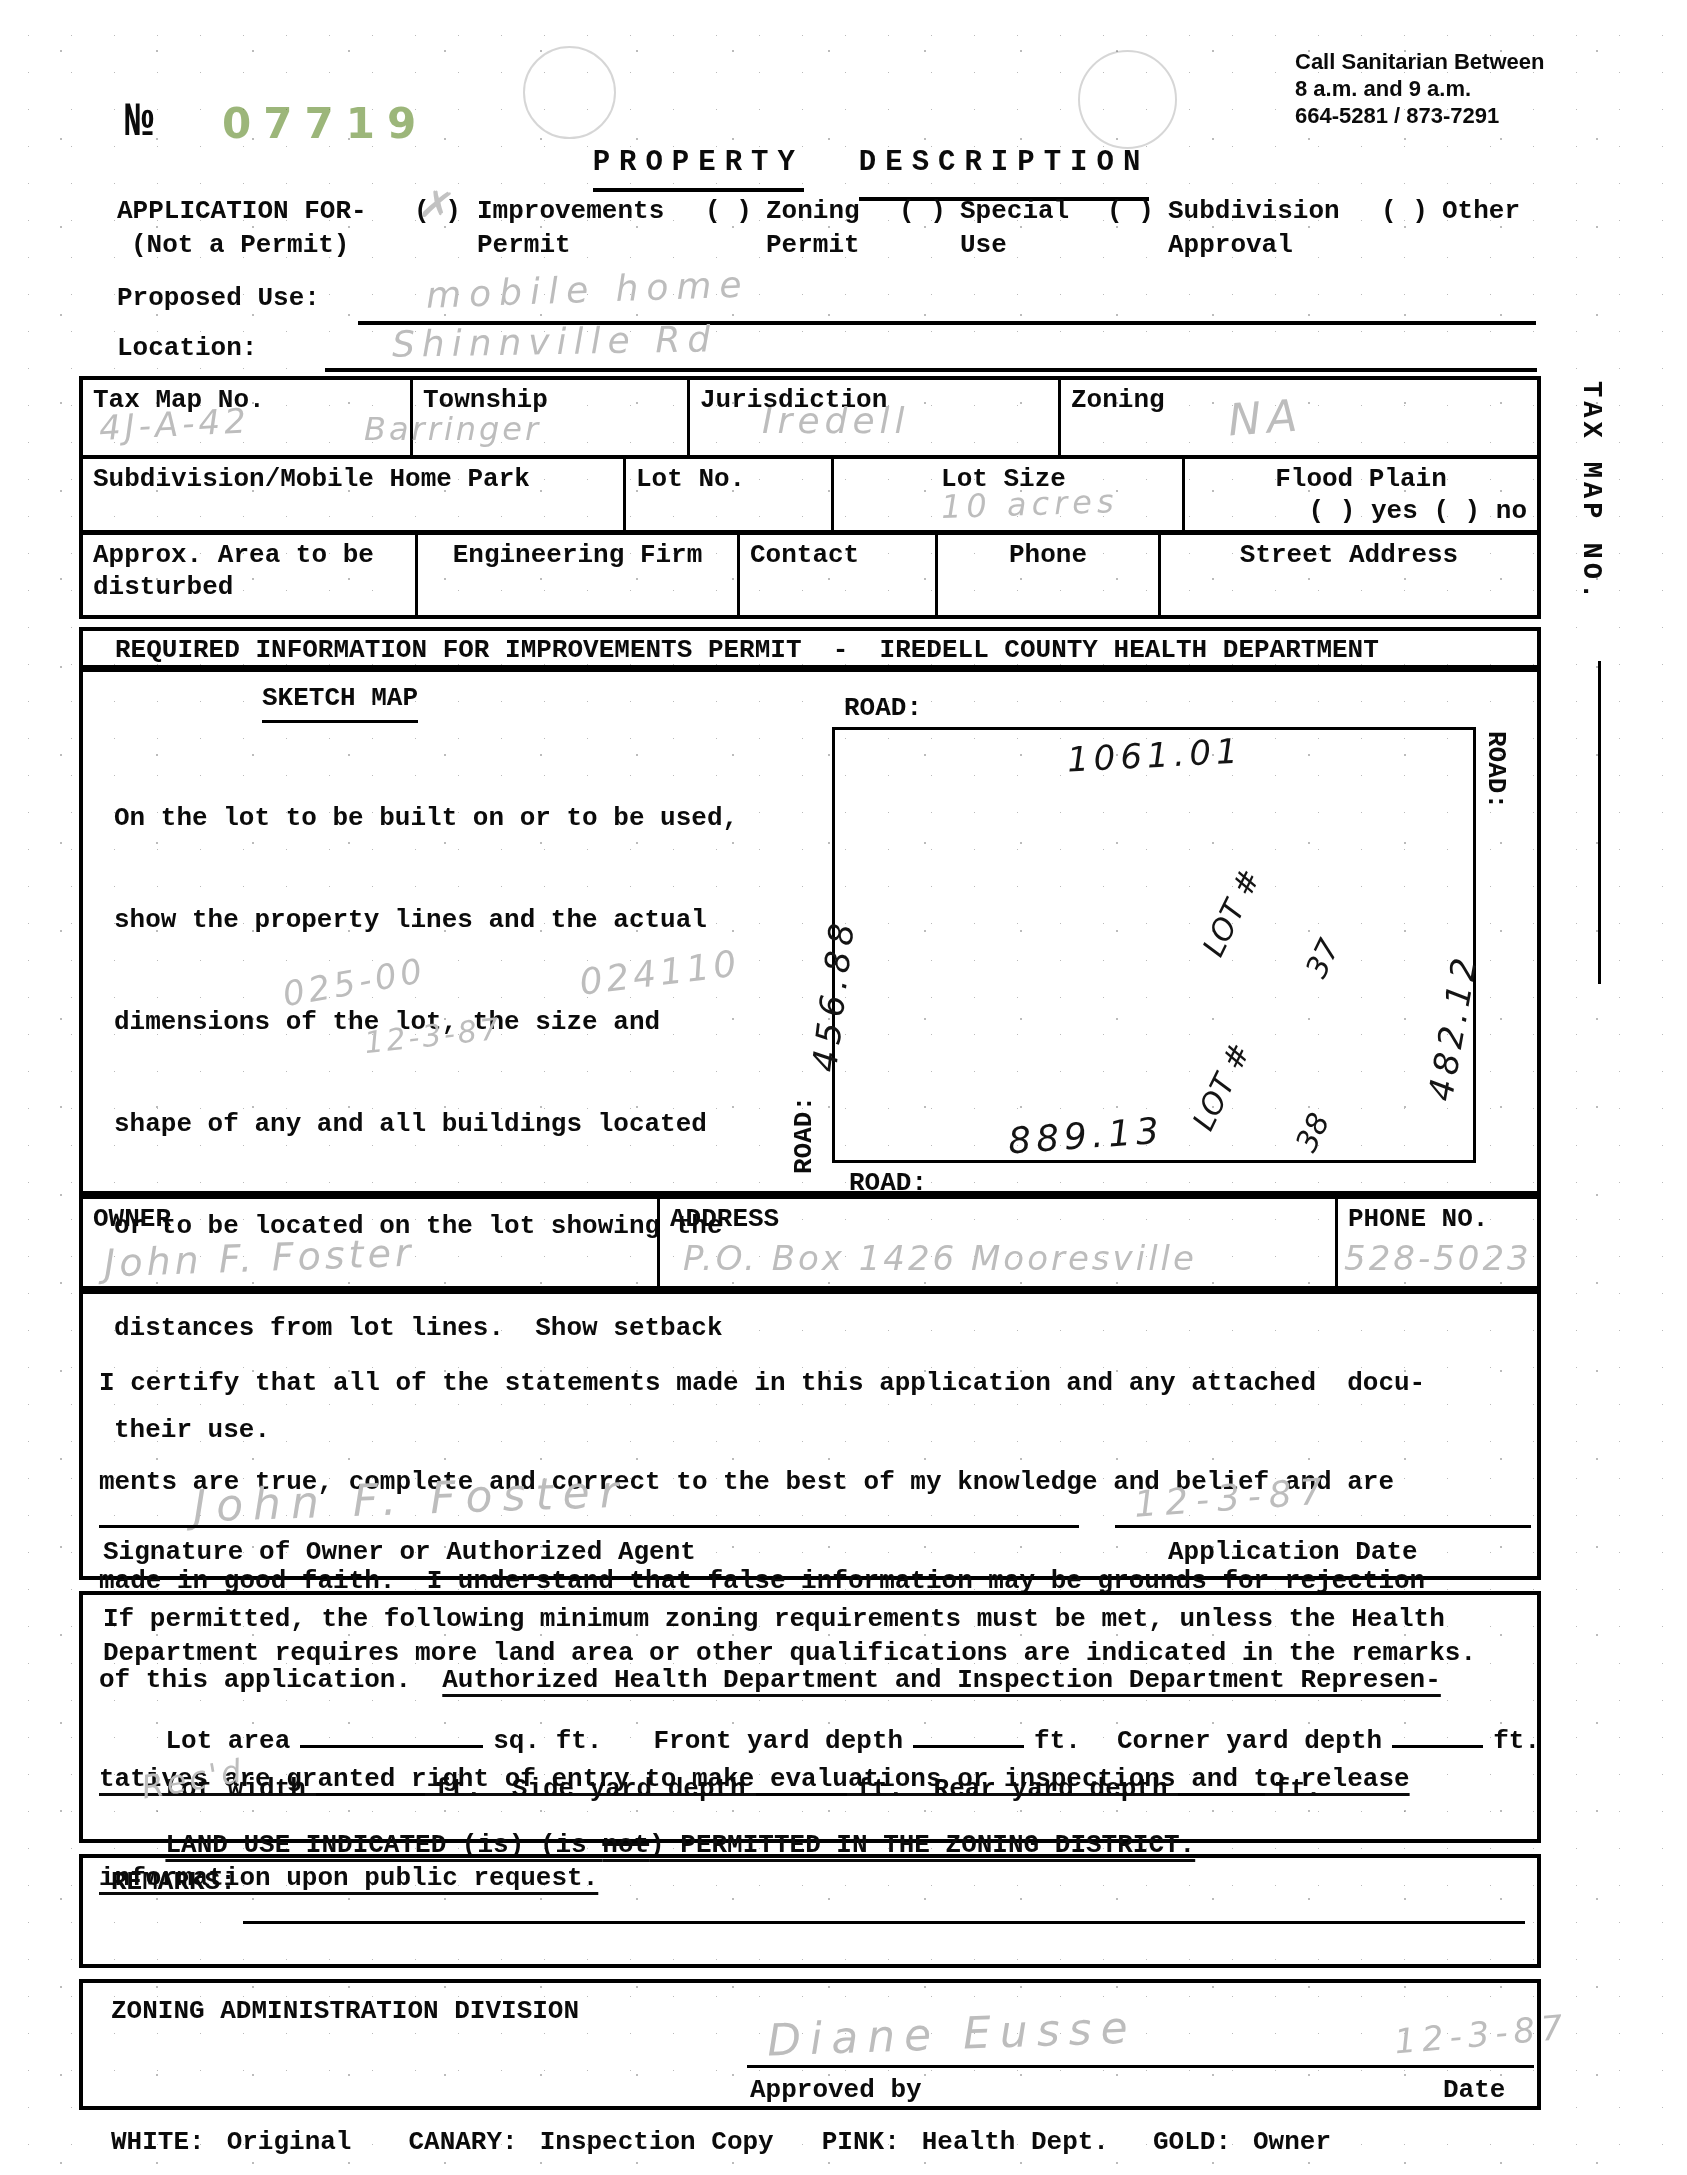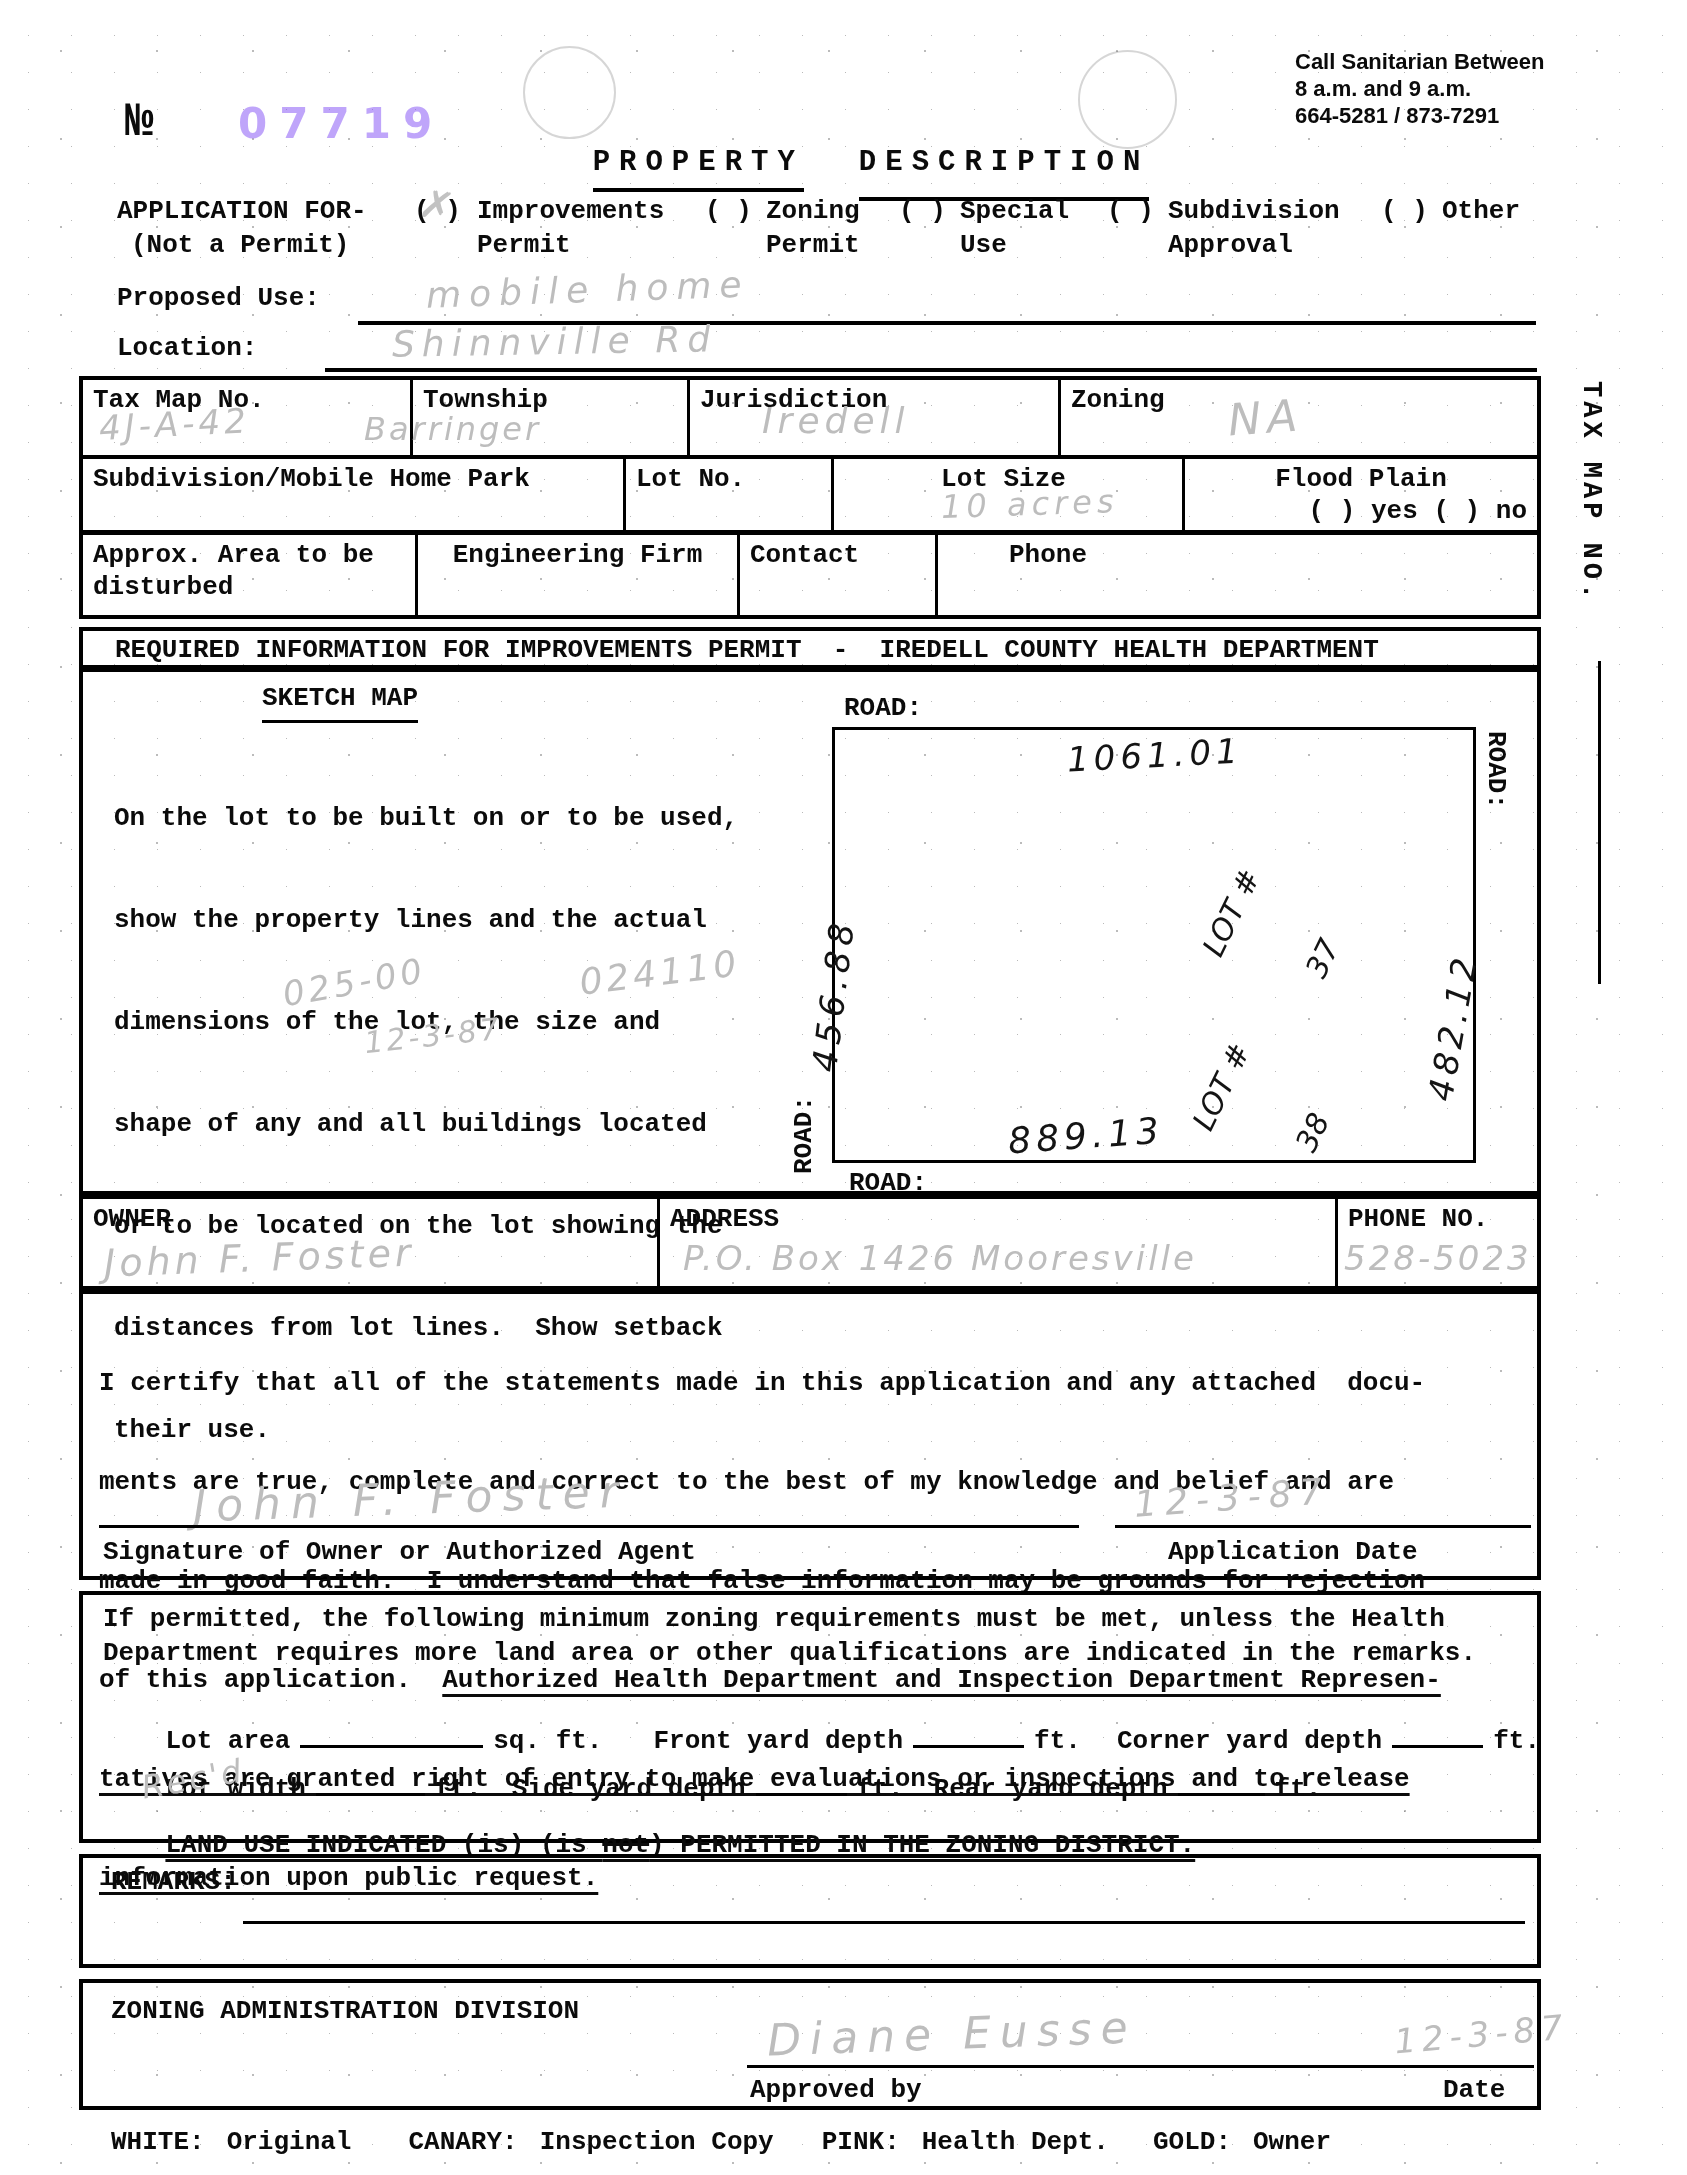--- a/index.html
+++ b/index.html
@@ -39,21 +39,21 @@
   <div class="circle" style="left:523px;top:46px;width:89px;height:89px;"></div>
   <div class="circle" style="left:1078px;top:50px;width:95px;height:95px;"></div>
 
   <div class="abs sans-bold" style="left:1295px;top:48px;font-size:22px;line-height:27px;">
     <div>Call Sanitarian Between</div>
     <div>8 a.m. and 9 a.m.</div>
     <div>664-5281 / 873-7291</div>
   </div>
 
   <div class="abs mono" style="left:125px;top:97px;font-size:48px;line-height:51px;">№</div>
-  <div class="abs" style="left:238px;top:99px;font-family:'DejaVu Sans',sans-serif;font-weight:600;font-size:42px;letter-spacing:12px;color:#8b5cf6;opacity:.55;">07719</div>
+  <div class="abs" style="left:222px;top:99px;font-family:'DejaVu Sans',sans-serif;font-weight:600;font-size:42px;letter-spacing:12px;color:#4d7c0f;opacity:.55;">07719</div>
 
   <div class="abs" style="left:487px;top:113px;font-size:29px;font-weight:700;letter-spacing:9px;white-space:pre;">
     <span style="border-bottom:4px solid #000;padding-bottom:9px;margin-right:55px;">PROPERTY</span><span style="border-bottom:4px solid #000;padding-bottom:18px;">DESCRIPTION</span>
   </div>
 
   <div class="abs mono" style="left:117px;top:194px;">APPLICATION FOR-</div>
   <div class="abs mono" style="left:131px;top:228px;">(Not a Permit)</div>
 
   <div class="abs mono" style="left:414px;top:194px;">( )</div>
   <div class="abs hw-faint" style="left:420px;top:182px;font-size:40px;transform:rotate(12deg);color:#c2c2c2;">✗</div>
@@ -103,20 +103,21 @@
       <span style="text-align:right;white-space:pre;">( ) yes ( ) no</span>
     </div>
   </div>
   <div class="abs hw-faint" style="left:941px;top:485px;font-size:32px;letter-spacing:5px;transform:rotate(-2deg);">10 acres</div>
 
   <div class="grid" style="left:79px;top:531px;width:1462px;height:88px;border:4px solid #000;grid-template-columns:332px 322px 198px 223px auto;">
     <div class="cell" style="white-space:normal;">Approx. Area to be disturbed</div>
     <div class="cell" style="text-align:center;">Engineering Firm</div>
     <div class="cell">Contact</div>
     <div class="cell" style="text-align:center;">Phone</div>
+    <div class="cell" style="text-align:center;">Street Address</div>
   </div>
 
   <div class="abs mono vtext" style="left:1574px;top:381px;height:277px;font-size:27px;letter-spacing:4px;">TAX MAP NO.</div>
   <div class="vrule" style="left:1598px;top:661px;height:323px;"></div>
 
   <div class="box" style="left:79px;top:627px;width:1462px;height:42px;">
     <div class="mono" style="padding:2px 0 0 32px;font-size:26px;">REQUIRED INFORMATION FOR IMPROVEMENTS PERMIT  -  IREDELL COUNTY HEALTH DEPARTMENT</div>
   </div>
 
   <div class="box" style="left:79px;top:668px;width:1462px;height:527px;"></div>

